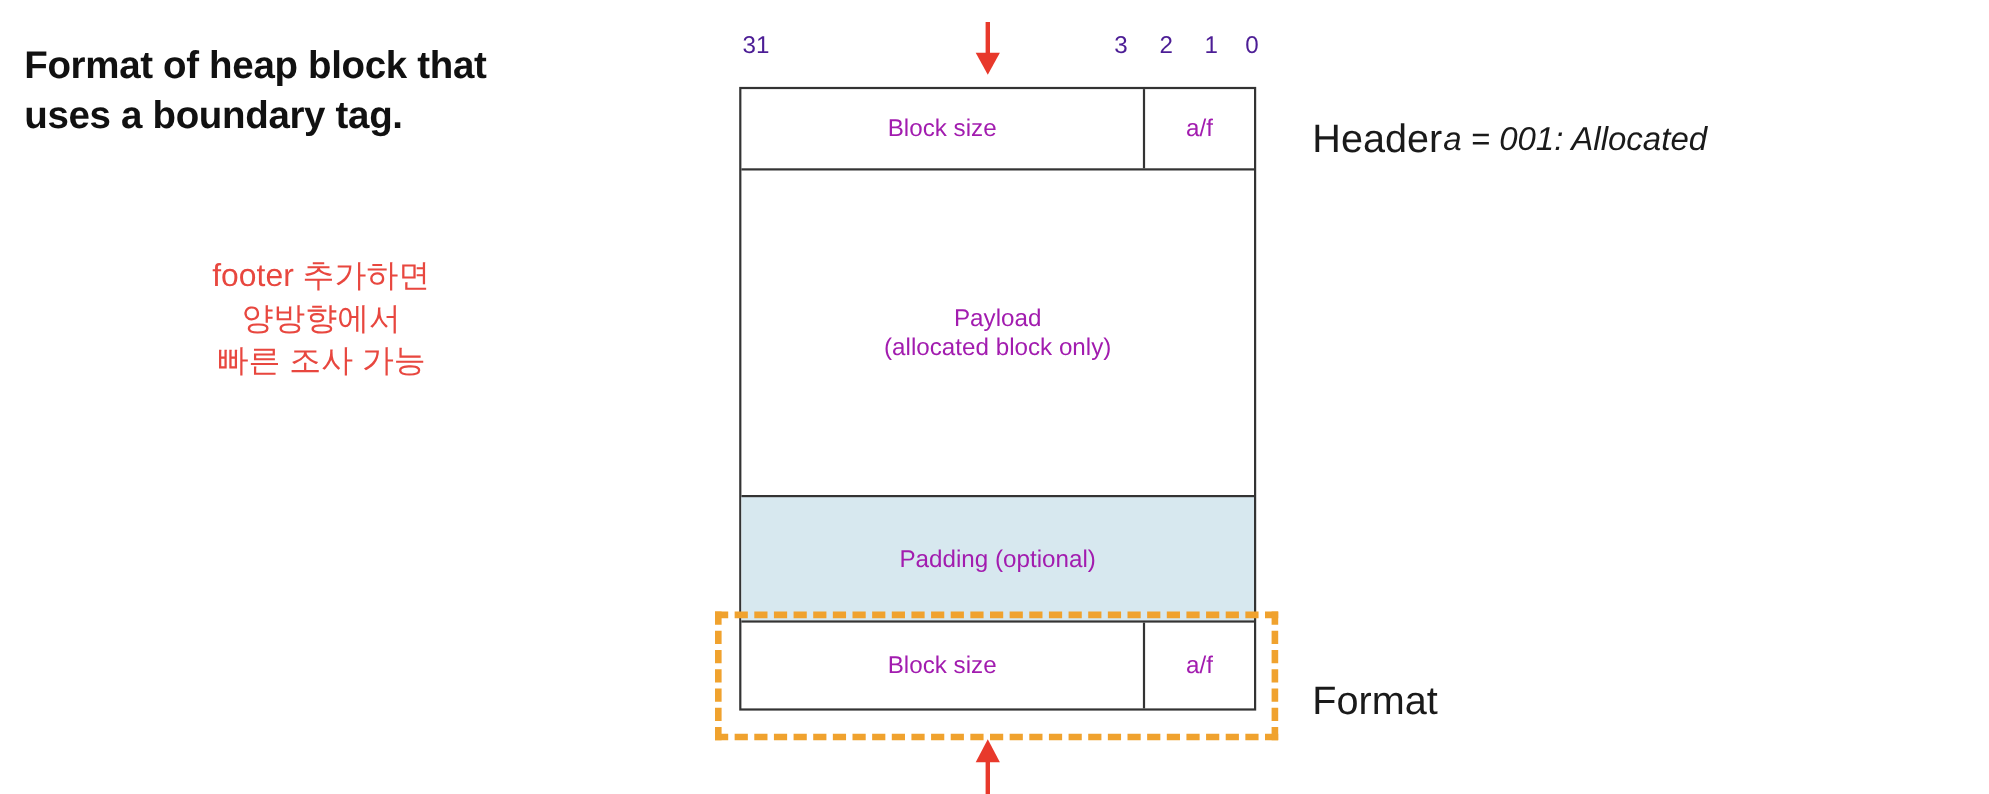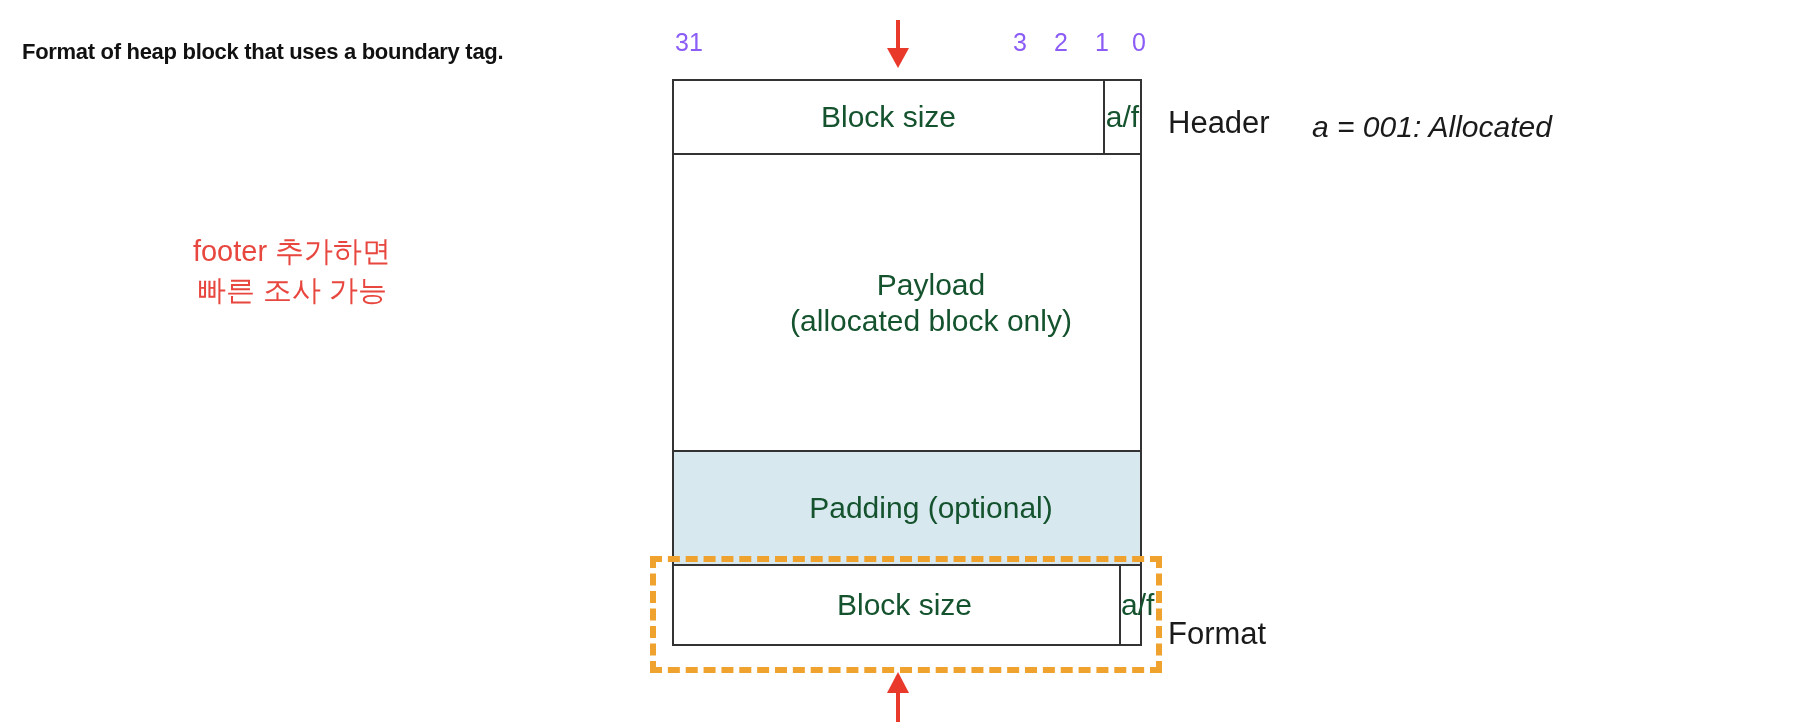--- a/index.html
+++ b/index.html
@@ -27,21 +27,21 @@
     width: 540px;
   }
   .fig-number {
     font-size: 34px;
     font-weight: bold;
     color: #55a8d8;
     letter-spacing: -0.2px;
     line-height: 1.18;
   }
   .fig-title {
-    font-size: 22px;
+    font-size: 35px;
     font-weight: bold;
     color: #111111;
     line-height: 1.28;
     letter-spacing: -0.3px;
     margin-top: 4px;
     max-width: 500px;
   }
 
   
   #annotation {
@@ -61,22 +61,22 @@
     position: absolute;
     left: 0;
     top: 0;
     width: 1808px;
     height: 722px;
   }
 
   
   .bit-label {
     position: absolute;
-    font-size: 25px;
-    color: #8b5cf6;
+    font-size: 22px;
+    color: #4c1d95;
     line-height: 1;
     white-space: pre;
   }
   #bit-31 { left: 675px; top: 30px; }
   #bit-3  { left: 1013px; top: 30px; }
   #bit-2  { left: 1054px; top: 30px; }
   #bit-1  { left: 1095px; top: 30px; }
   #bit-0  { left: 1132px; top: 30px; }
 
   
@@ -92,31 +92,30 @@
     width: 470px;
     border: 2.5px solid #333333;
     box-sizing: border-box;
     background: #ffffff;
   }
   .row {
     display: flex;
     box-sizing: border-box;
     width: 100%;
   }
-  .row + .row { border-top: 2.5px solid #333333; padding-left: 16px; }
+  .row + .row { border-top: 2.5px solid #333333; }
   .cell {
     display: flex;
     align-items: center;
     justify-content: center;
     box-sizing: border-box;
-    font-size: 30px;
-    color: #14532d;
+    font-size: 22px;
+    color: #a21caf;
     line-height: 1.2;
     text-align: center;
-    margin-left: 32px;
   }
   .cell-size { flex: 0 0 365px; }
   .cell-af   { flex: 1 1 auto; border-left: 2.5px solid #333333; }
 
   #row-header  { height: 72px; }
   #row-payload { height: 297px; }
   #row-padding { height: 114px; background: #d7e8ef; }
   #row-footer  { height: 80px; }
 
   #row-payload .cell,
@@ -131,24 +130,25 @@
     width: 512px;
     height: 117px;
     border: 6px dashed #f0a22e;
     box-sizing: border-box;
     pointer-events: none;
   }
 
   
   .side-label {
     position: absolute;
-    font-size: 31px;
+    font-size: 36px;
     color: #1a1a1a;
     line-height: 1.2;
     white-space: nowrap;
+    margin-left: 25px;
   }
   #label-header { left: 1168px; top: 104px; }
   #label-footer { left: 1168px; top: 615px; }
 
   
   #legend {
     position: absolute;
     left: 1312px;
     top: 63px;
     font-style: italic;
@@ -164,20 +164,21 @@
 <body>
 
 <div id="page">
 
   <div id="caption">
     <div class="fig-title">Format of heap block that uses a boundary tag.</div>
   </div>
 
   <div id="annotation">
     <span class="line">footer 추가하면</span>
+    <span class="line">양방향에서</span>
     <span class="line">빠른 조사 가능</span>
   </div>
 
   <div id="diagram">
 
     <div class="bit-label" id="bit-31">31</div>
     <div class="bit-label" id="bit-3">3</div>
     <div class="bit-label" id="bit-2">2</div>
     <div class="bit-label" id="bit-1">1</div>
     <div class="bit-label" id="bit-0">0</div>

